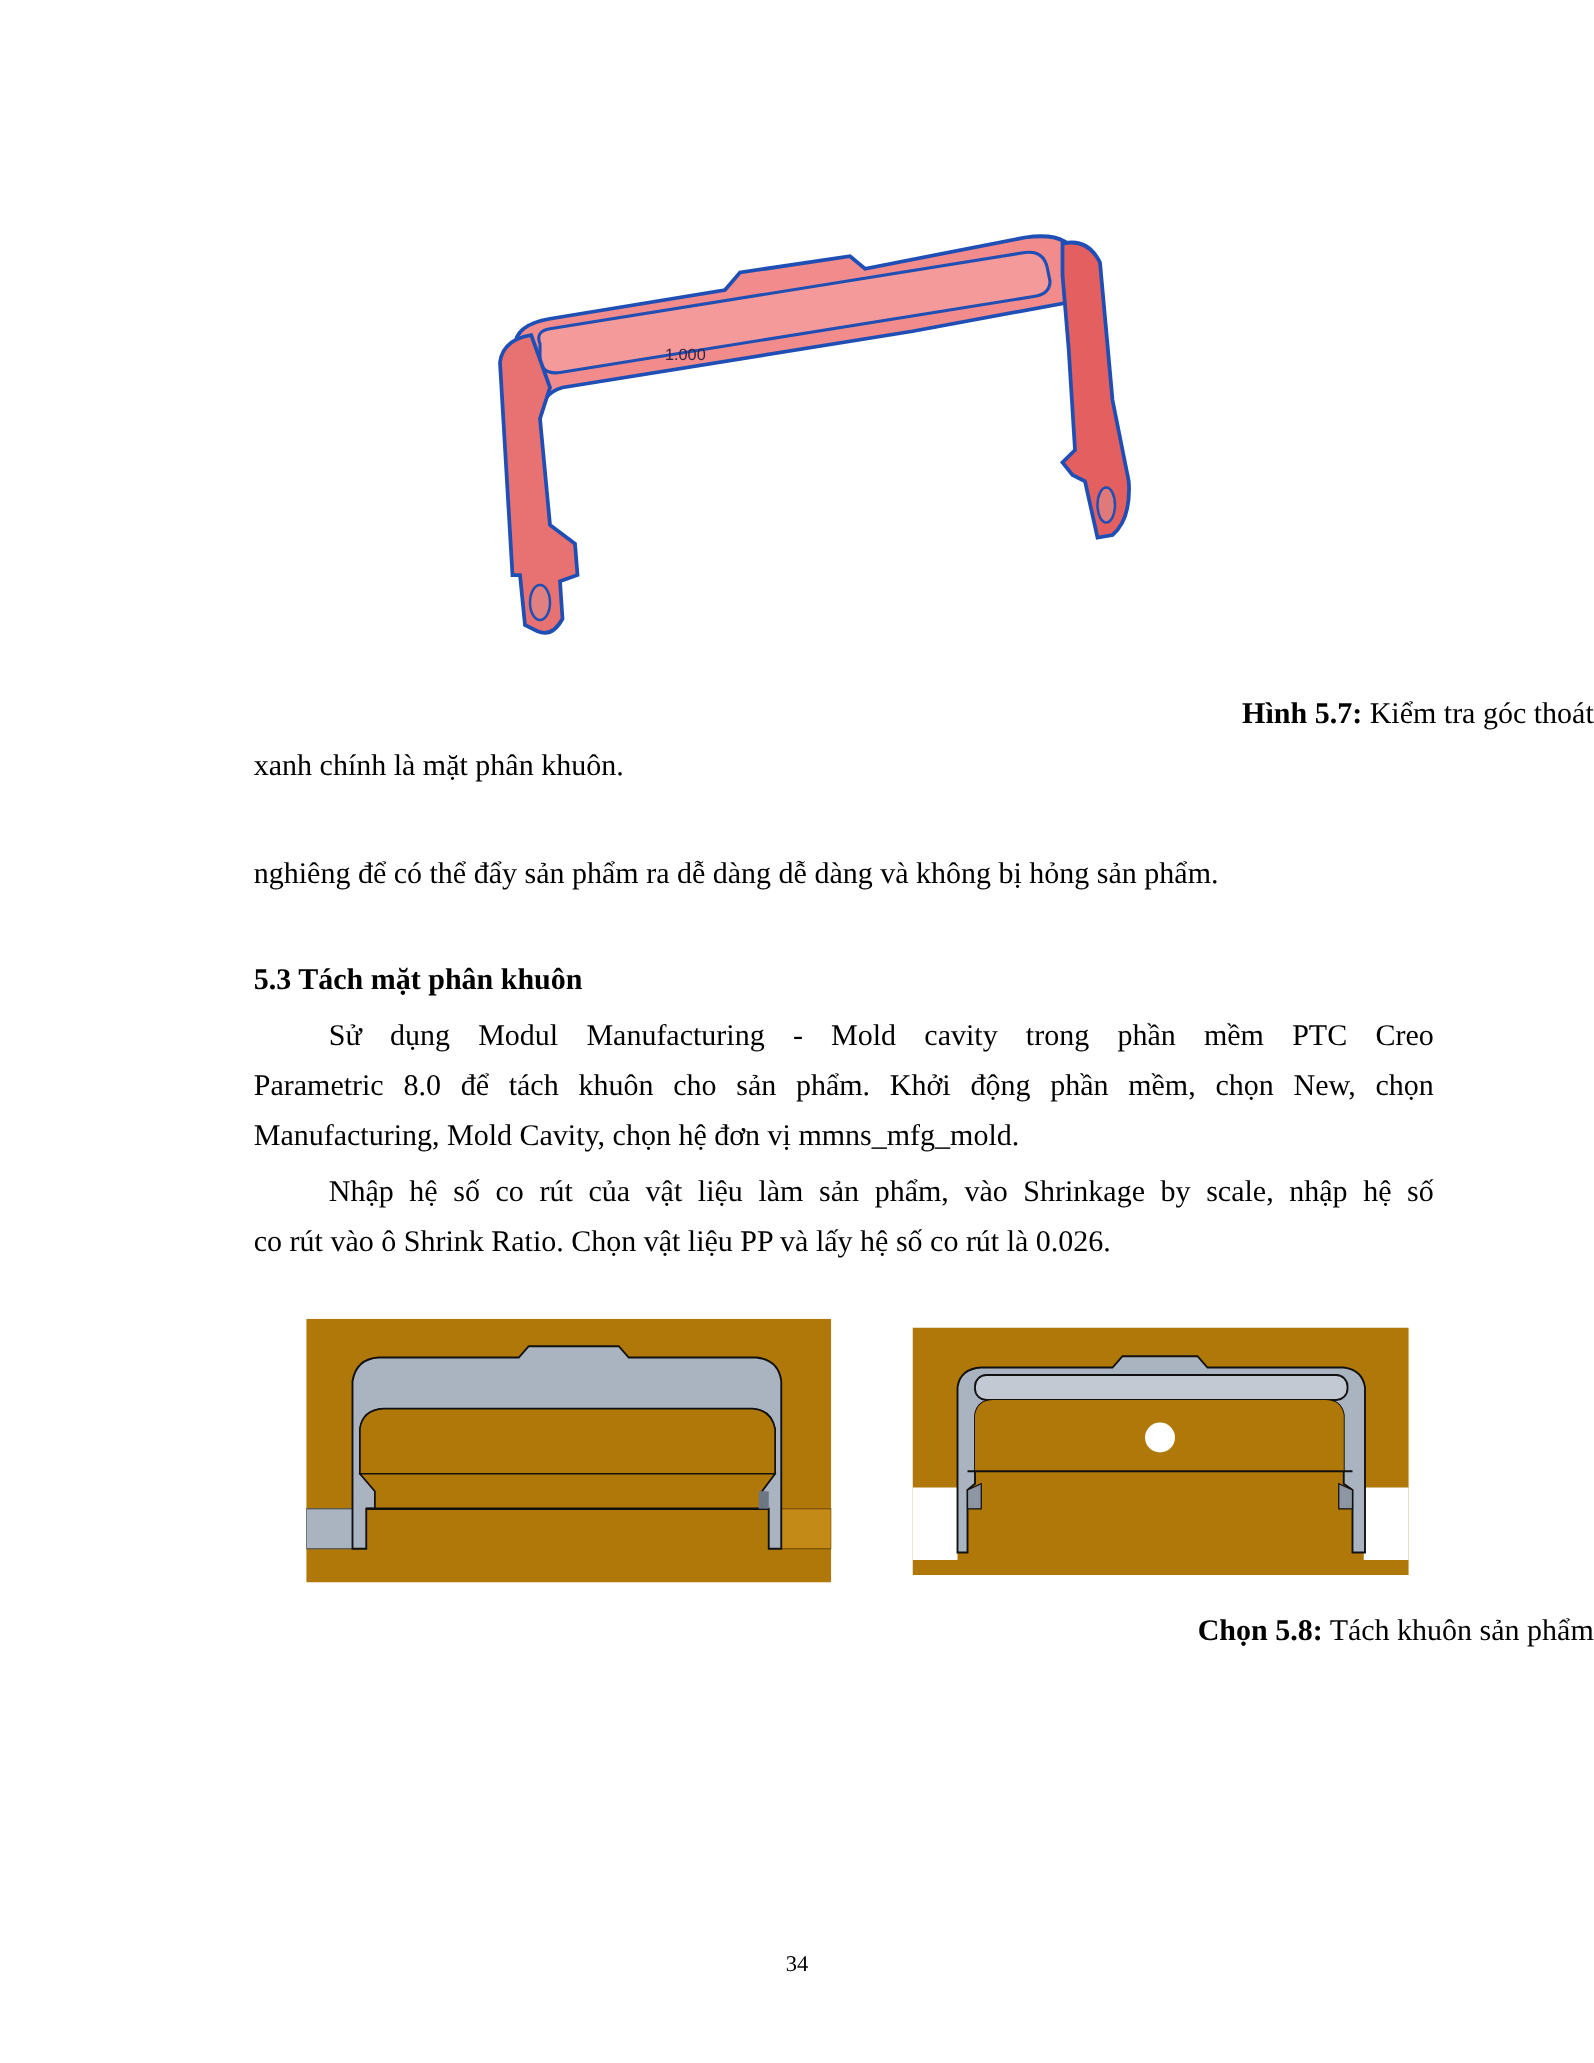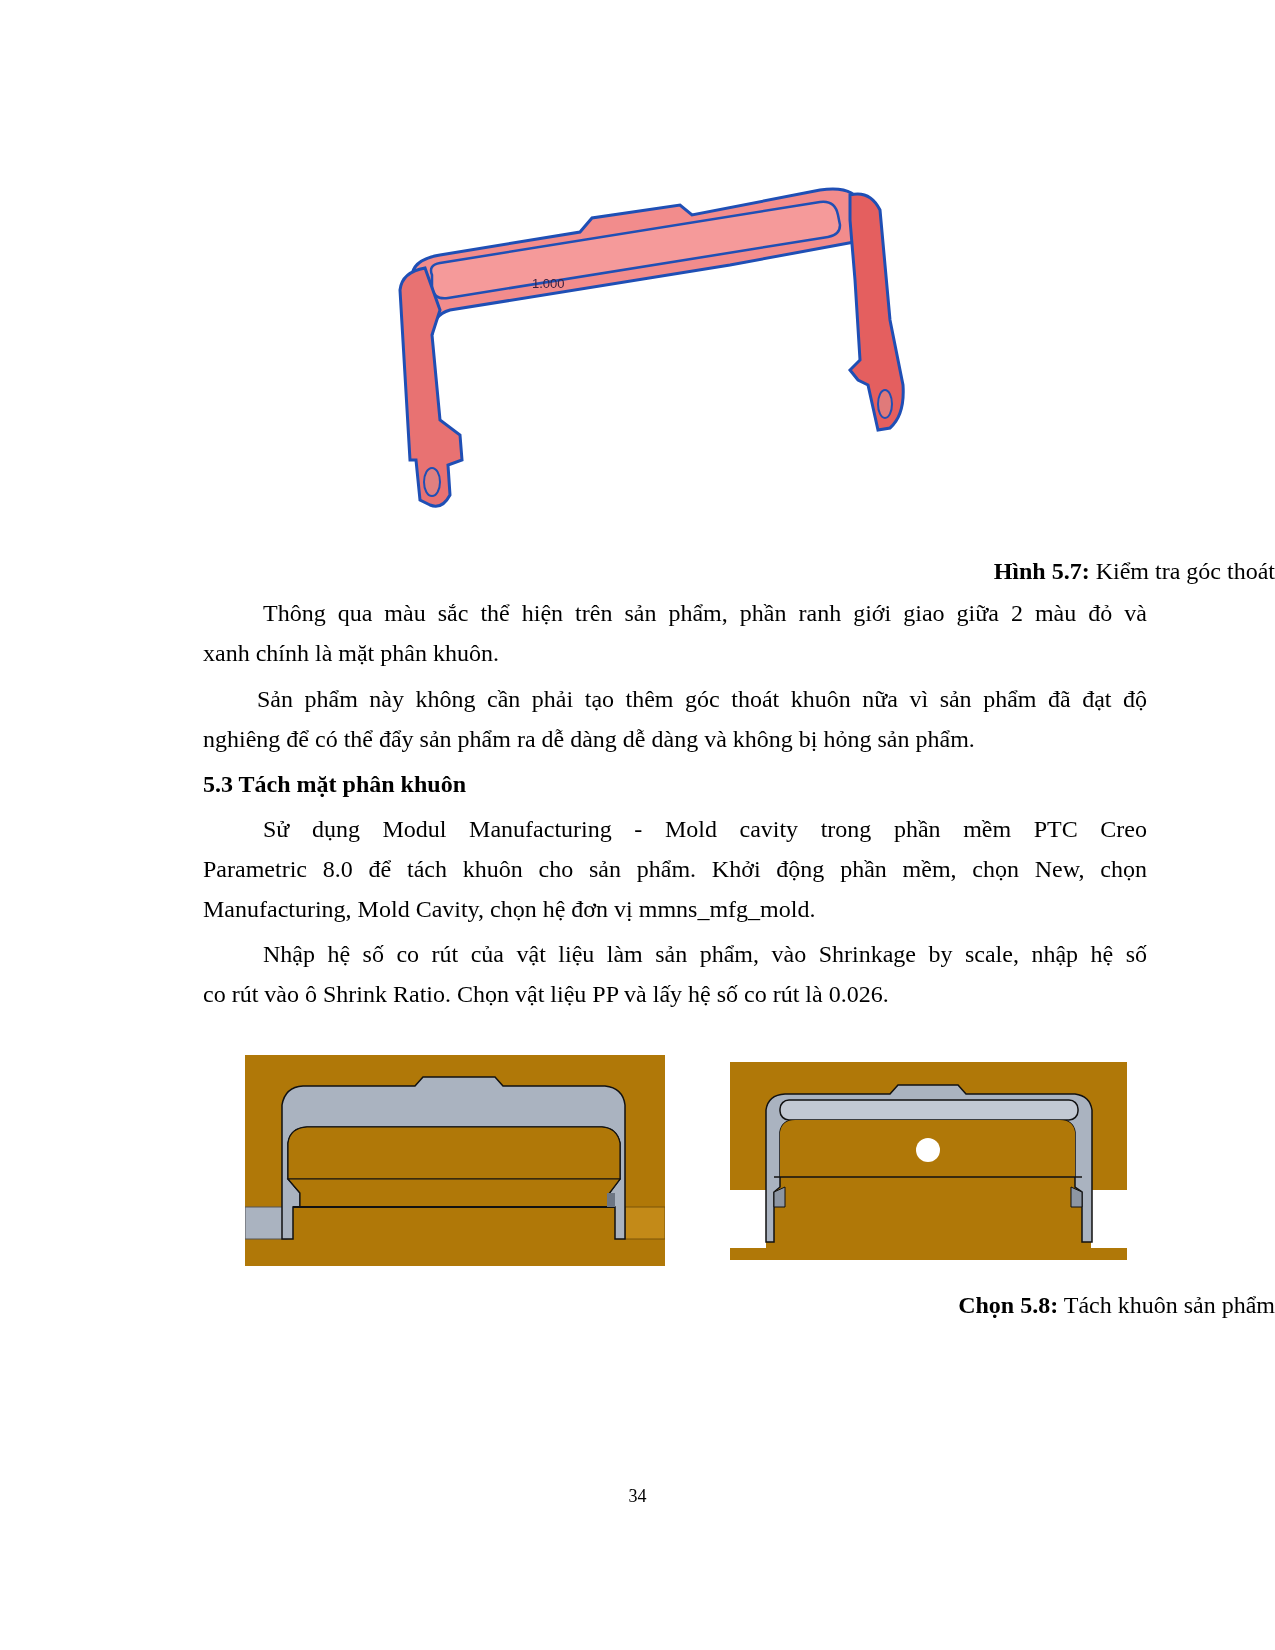--- a/index.html
+++ b/index.html
@@ -11,21 +11,21 @@
   .caption b { font-weight: bold; }
   .para { position: absolute; left: 203px; width: 944px; font-size: 24px; line-height: 40px;
           text-align: justify; }
   .para .line { display: block; height: 40px; white-space: nowrap; }
   .para .line.j { text-align: justify; text-align-last: justify; white-space: normal; }
   .indent { padding-left: 60px; }
   .heading { position: absolute; left: 203px; top: 764px; font-size: 24px; font-weight: bold;
              line-height: 40px; }
   .fig-left { position: absolute; left: 245px; top: 1055px; width: 420px; height: 211px; }
   .fig-right { position: absolute; left: 730px; top: 1062px; width: 397px; height: 198px; }
-  .pagenum { position: absolute; left: 0; width: 1275px; top: 1486px; text-align: center;
+  .pagenum { position: absolute; left: 0; width: 1275px; top: 1561px; text-align: center;
              font-size: 18px; }
 </style>
 </head>
 <body>
 
 <svg class="fig57" viewBox="0 0 580 360" xmlns="http://www.w3.org/2000/svg">
 
   <path d="M32,120 Q30,100 60,95 L200,72 L212,58 L300,45 L312,55 L440,30 Q475,25 480,45 L485,80 L350,105 L70,150 Q52,155 52,175 Z" fill="#f28c8c" stroke="#1f4fb5" stroke-width="3"></path>
 
   <path d="M52,115 Q48,105 60,103 L440,42 Q455,40 458,55 L460,65 Q460,75 448,77 L68,138 Q54,140 52,128 Z" fill="#f59a9a" stroke="#1f4fb5" stroke-width="2.5"></path>
@@ -37,26 +37,24 @@
   <ellipse cx="505" cy="244" rx="7" ry="14" fill="#e07a7a" stroke="#1f4fb5" stroke-width="2"></ellipse>
 
   <text x="152" y="128" font-family="Liberation Sans, sans-serif" font-size="13" fill="#3a2040">1.000</text>
 </svg>
 
 <div class="caption" style="top:557px;">
   <b>Hình 5.7:</b><span> Kiểm tra góc thoát</span>
 </div>
 
 <div class="para" style="top:593px;">
-  <span class="line j indent">Thông qua màu sắc thể hiện trên sản phẩm, phần ranh giới giao giữa 2 màu đỏ và</span>
   <span class="line">xanh chính là mặt phân khuôn.</span>
 </div>
 
 <div class="para" style="top:679px;">
-  <span class="line j indent" style="padding-left:54px;">Sản phẩm này không cần phải tạo thêm góc thoát khuôn nữa vì sản phẩm đã đạt độ</span>
   <span class="line">nghiêng để có thể đẩy sản phẩm ra dễ dàng dễ dàng và không bị hỏng sản phẩm.</span>
 </div>
 
 <div class="heading">5.3 Tách mặt phân khuôn</div>
 
 <div class="para" style="top:809px;">
   <span class="line j indent">Sử dụng Modul Manufacturing - Mold cavity trong phần mềm PTC Creo</span>
   <span class="line j">Parametric 8.0 để tách khuôn cho sản phẩm. Khởi động phần mềm, chọn New, chọn</span>
   <span class="line">Manufacturing, Mold Cavity, chọn hệ đơn vị mmns_mfg_mold.</span>
 </div>

